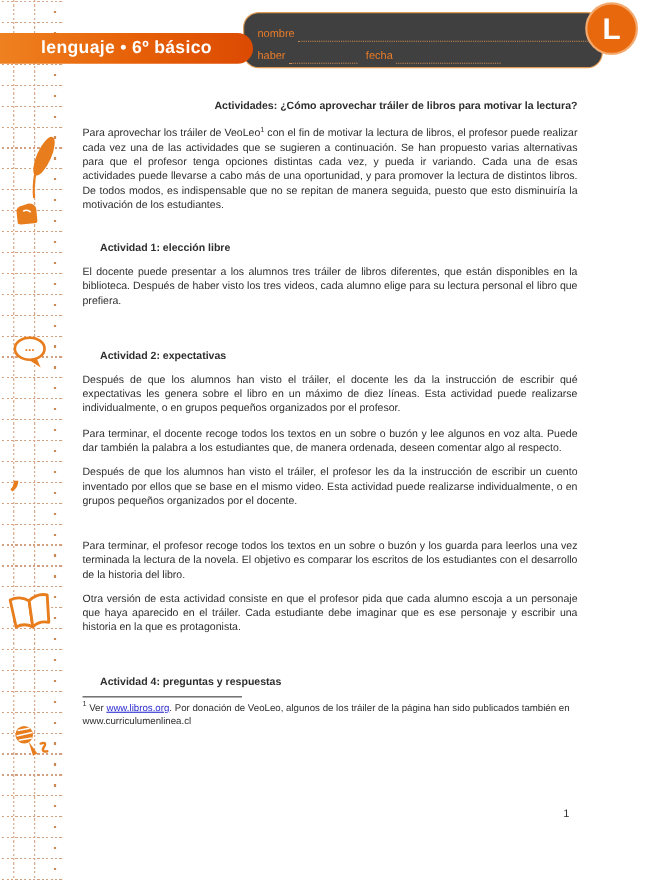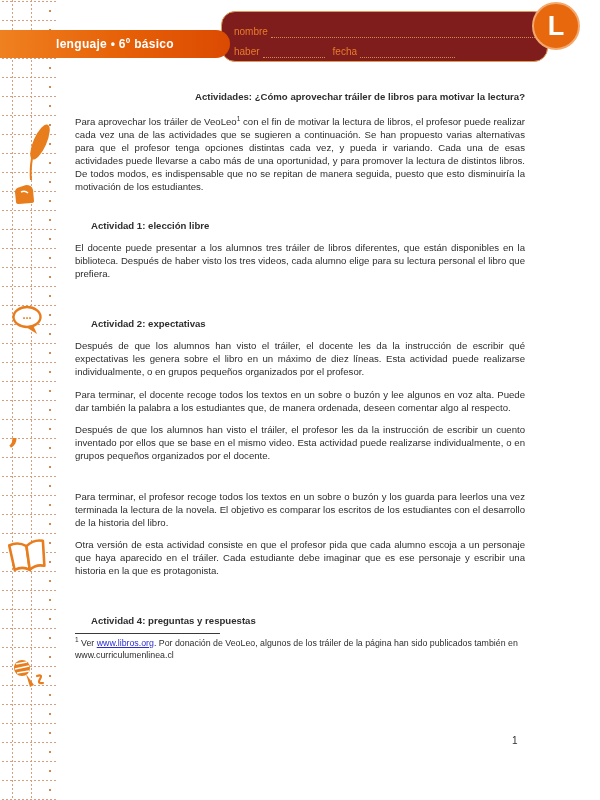--- a/index.html
+++ b/index.html
@@ -20,23 +20,23 @@
   .vdots{position:absolute;top:10px;left:49px;width:2px;height:790px;
     background:repeating-linear-gradient(to bottom,#cc8a52 0 2px,transparent 2px 19px);}
   .strip-icon{position:absolute;z-index:2;}
   .comma-glyph{font-size:30px;font-weight:bold;color:#e87d1e;line-height:10px;
     font-family:"DejaVu Serif", serif;}
   
   .band{position:absolute;left:0;top:30px;width:230px;height:28px;z-index:4;
     background:linear-gradient(90deg,#ef8120 0%,#e65f07 55%,#dc4a02 100%);
     border-top-right-radius:16px;border-bottom-right-radius:16px;
     display:flex;align-items:center;justify-content:center;}
-  .band span{color:#ffffff;font-size:12px;font-weight:600;letter-spacing:.3px;}
+  .band span{color:#ffffff;font-size:16px;font-weight:600;letter-spacing:.3px;}
   .fieldbox{position:absolute;left:221px;top:11px;width:327px;height:51px;z-index:3;
-    background:#7f1d1d;border:1.3px solid #e09a55;border-radius:14px;box-sizing:border-box;
+    background:#404040;border:1.3px solid #e09a55;border-radius:14px;box-sizing:border-box;
     padding:6px 10px 0 12px;}
   .frow{display:flex;align-items:flex-end;height:20px;}
   .flabel{color:#e87c2a;font-size:10px;line-height:12px;margin-right:3px;}
   .dots{border-bottom:1.3px dotted #cf8c4f;height:11px;}
   .dots.grow{flex:1;}
   .dots.w70{width:62px;}
   .dots.w95{width:95px;}
   .logo-circle{position:absolute;left:532px;top:2px;width:48px;height:48px;z-index:5;
     background:#e8680d;border:2.5px solid #f3a96d;border-radius:50%;box-sizing:border-box;
     display:flex;align-items:center;justify-content:center;}

